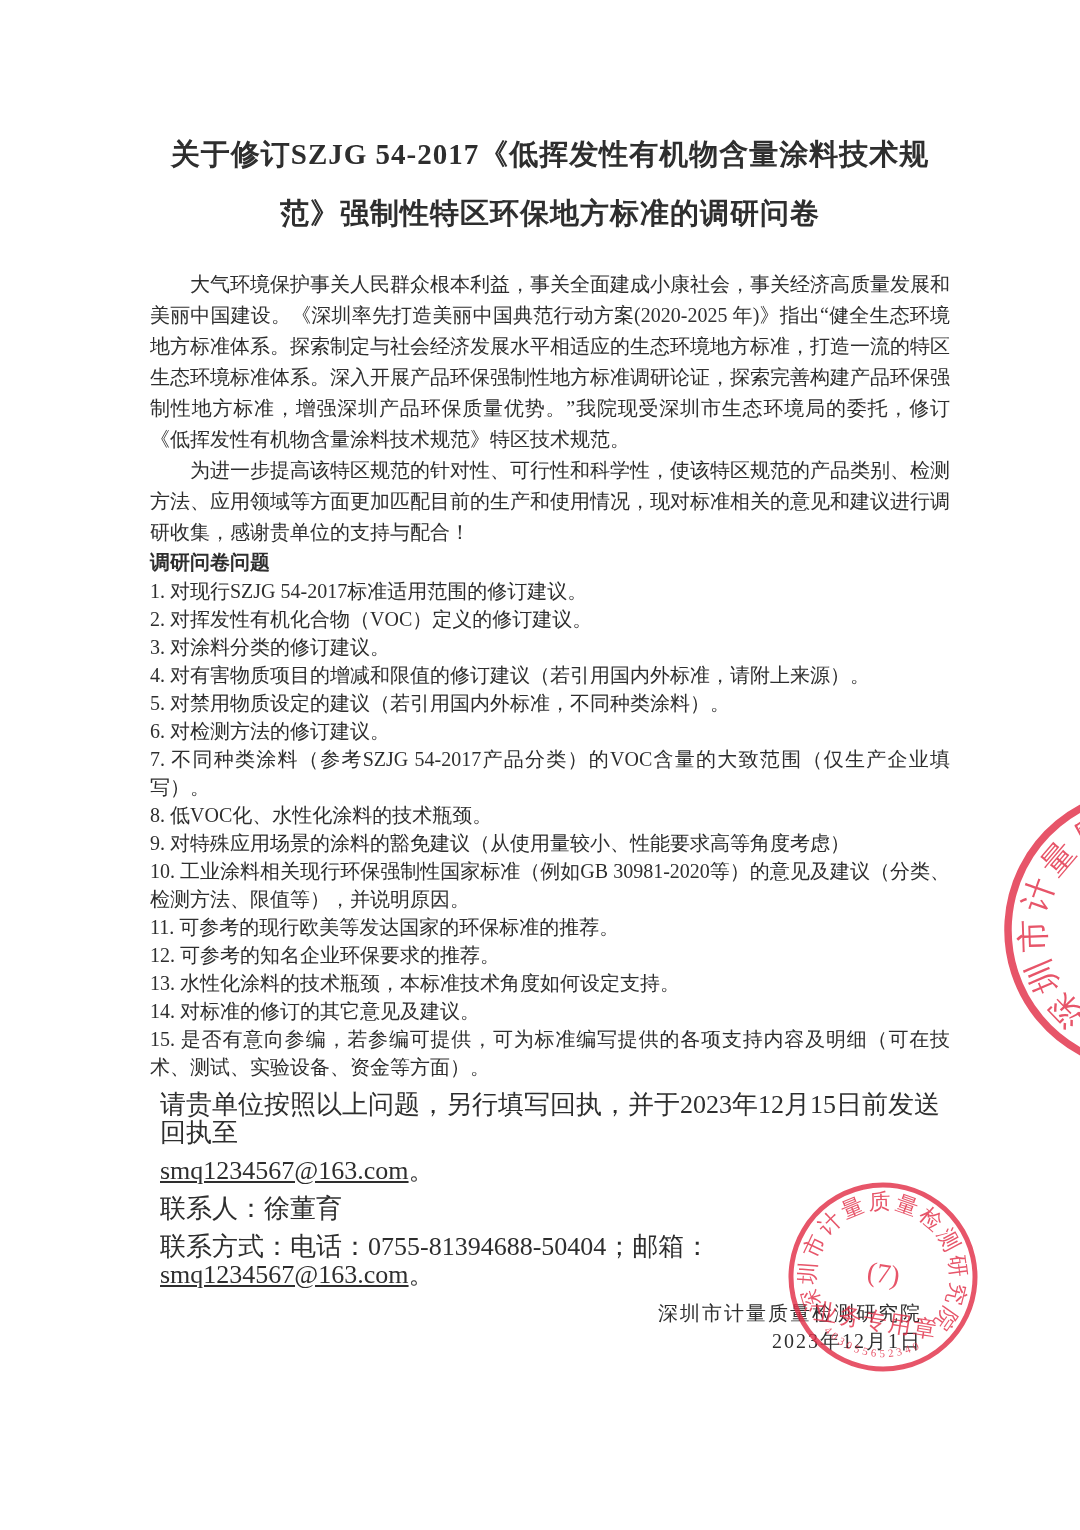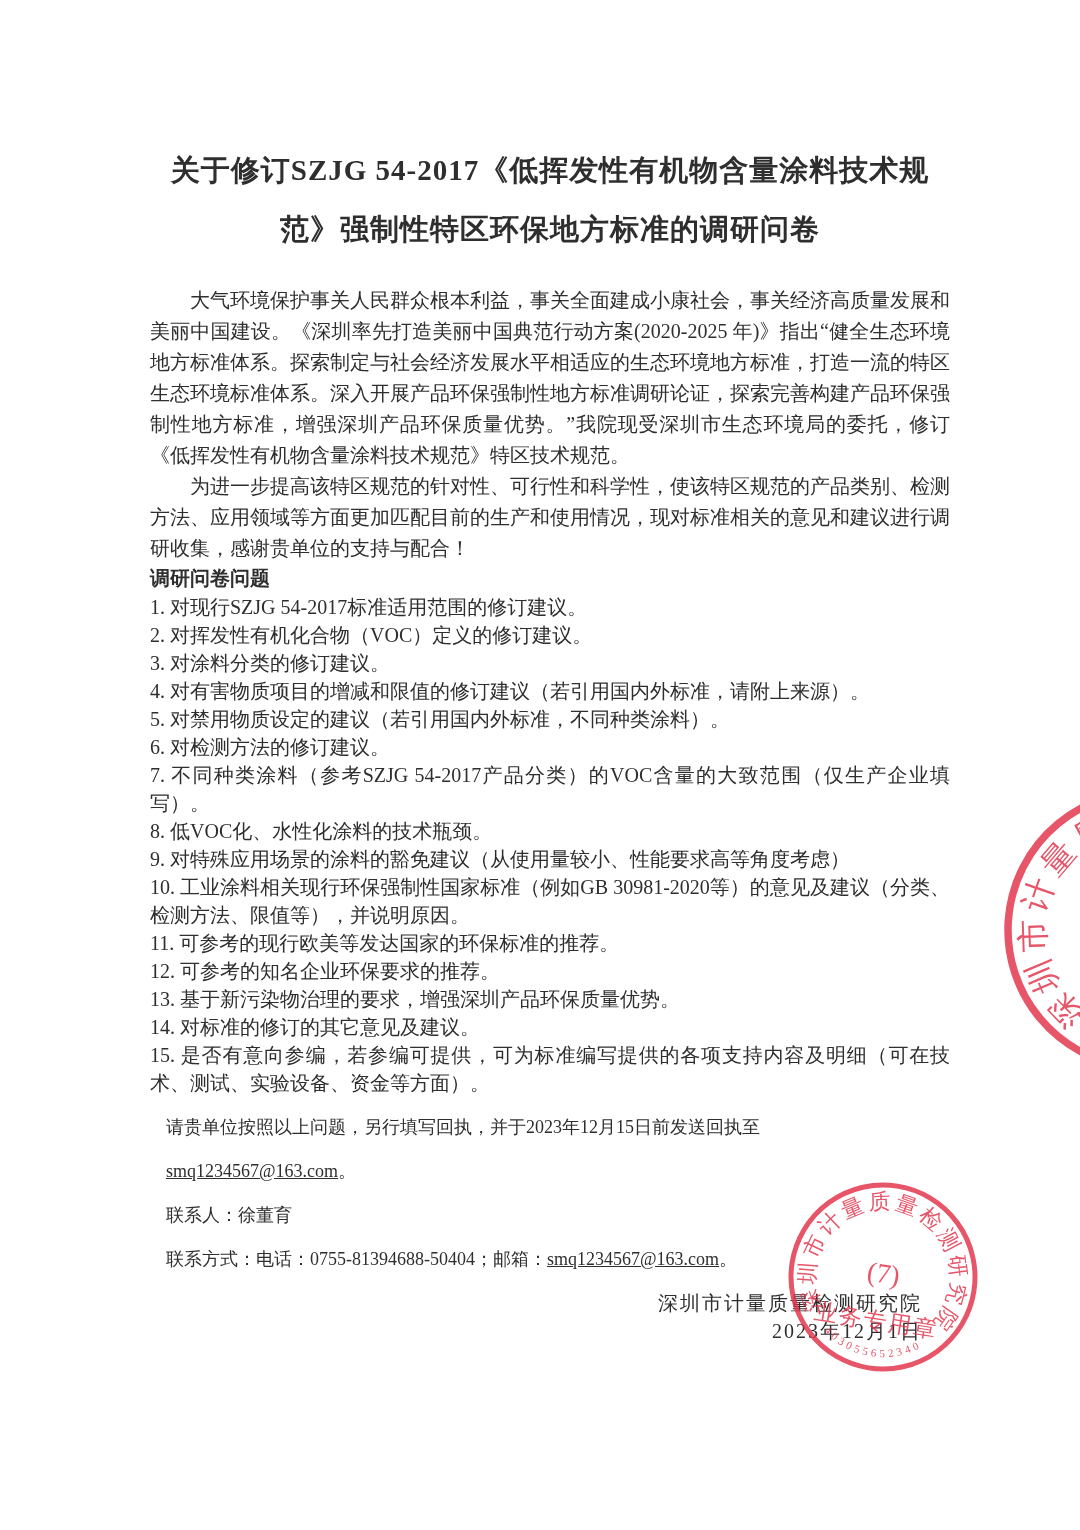--- a/index.html
+++ b/index.html
@@ -9,21 +9,21 @@
     height: 1530px;
     margin: 0 auto;
     background: #ffffff;
     overflow: hidden;
     color: #2e2e2e;
     font-family: "Liberation Serif", "DejaVu Serif", serif;
   }
   .content {
     position: absolute;
     left: 150px;
-    top: 141px;
+    top: 125px;
     width: 800px;
   }
   .title {
     margin: 0 0 26px 0;
     font-size: 29px;
     font-weight: bold;
     text-align: center;
     line-height: 59px;
     letter-spacing: 1px;
   }
@@ -41,22 +41,22 @@
     line-height: 29px;
   }
   .qlist { }
   .q {
     font-size: 20px;
     line-height: 28px;
     text-align: justify;
   }
   .qnum { margin-right: 5px; }
   .line {
-    margin: 16px;
-    font-size: 18px;
+    margin: 10px;
+    font-size: 26px;
     line-height: 28px;
   }
   .email {
     text-decoration: underline;
     color: inherit;
     cursor: pointer;
   }
   .sig {
     margin-top: 2px;
     text-align: right;
@@ -105,21 +105,21 @@
         <div class="q"><span class="qnum">3.</span><span class="qtext">对涂料分类的修订建议。</span></div>
         <div class="q"><span class="qnum">4.</span><span class="qtext">对有害物质项目的增减和限值的修订建议（若引用国内外标准，请附上来源）。</span></div>
         <div class="q"><span class="qnum">5.</span><span class="qtext">对禁用物质设定的建议（若引用国内外标准，不同种类涂料）。</span></div>
         <div class="q"><span class="qnum">6.</span><span class="qtext">对检测方法的修订建议。</span></div>
         <div class="q"><span class="qnum">7.</span><span class="qtext">不同种类涂料（参考SZJG 54-2017产品分类）的VOC含量的大致范围（仅生产企业填写）。</span></div>
         <div class="q"><span class="qnum">8.</span><span class="qtext">低VOC化、水性化涂料的技术瓶颈。</span></div>
         <div class="q"><span class="qnum">9.</span><span class="qtext">对特殊应用场景的涂料的豁免建议（从使用量较小、性能要求高等角度考虑）</span></div>
         <div class="q"><span class="qnum">10.</span><span class="qtext">工业涂料相关现行环保强制性国家标准（例如GB 30981-2020等）的意见及建议（分类、检测方法、限值等），并说明原因。</span></div>
         <div class="q"><span class="qnum">11.</span><span class="qtext">可参考的现行欧美等发达国家的环保标准的推荐。</span></div>
         <div class="q"><span class="qnum">12.</span><span class="qtext">可参考的知名企业环保要求的推荐。</span></div>
-        <div class="q"><span class="qnum">13.</span><span class="qtext">基于新污染物治理的要求，增强深圳产品环保质量优势。</span></div>
+        <div class="q"><span class="qnum">13.</span><span class="qtext">水性化涂料的技术瓶颈，本标准技术角度如何设定支持。</span></div>
         <div class="q"><span class="qnum">14.</span><span class="qtext">对标准的修订的其它意见及建议。</span></div>
         <div class="q"><span class="qnum">15.</span><span class="qtext">是否有意向参编，若参编可提供，可为标准编写提供的各项支持内容及明细（可在技术、测试、实验设备、资金等方面）。</span></div>
       </div>
 
     <p class="line">
       <span>请贵单位按照以上问题，另行填写回执，并于2023年12月15日前发送回执至</span>
     </p>
     <p class="line">
       <span class="email">smq1234567@163.com</span><span>。</span>
     </p>

